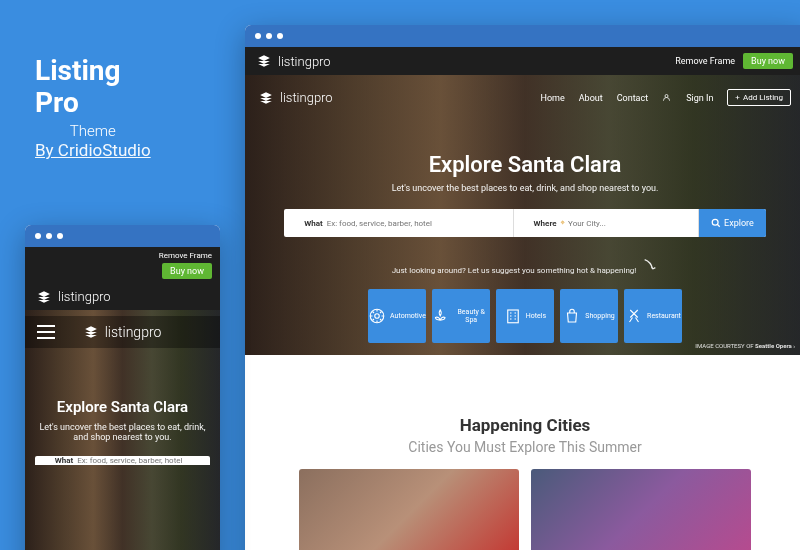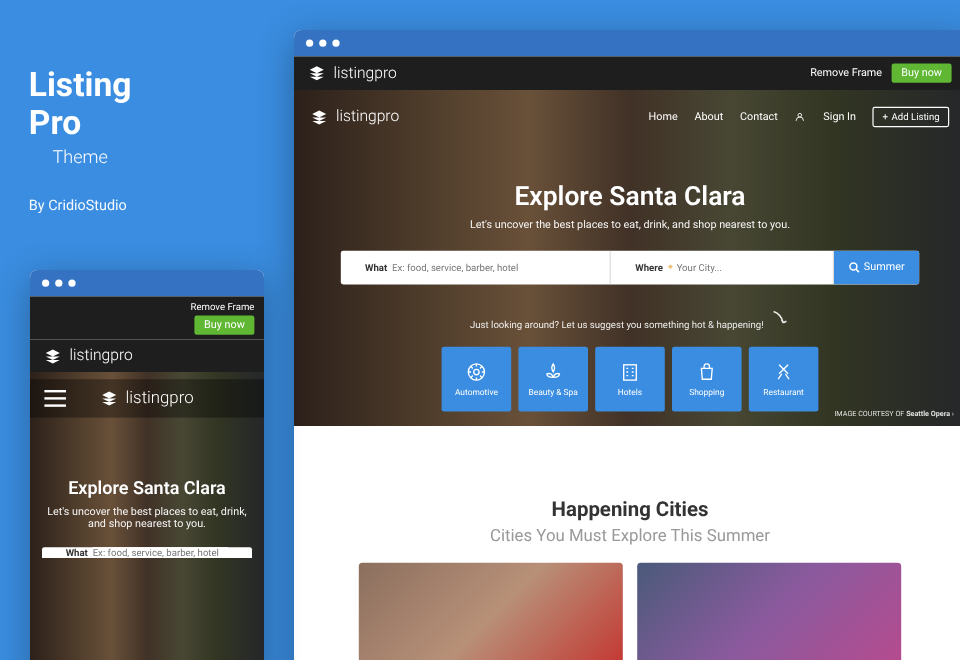--- a/index.html
+++ b/index.html
@@ -1,20 +1,20 @@
 <!DOCTYPE html>
 <html><head>
 <meta charset="utf-8">
 <style>
 * { margin:0; padding:0; box-sizing:border-box; font-family:-apple-system,BlinkMacSystemFont,'Segoe UI',Roboto,sans-serif; }
 body { background:#3a8de0; width:800px; height:550px; overflow:hidden; position:relative; }
-.title-block { position:absolute; left:24px; top:55px; color:#fff; }
+.title-block { position:absolute; left:35px; top:55px; color:#fff; }
 .title-block h1 { font-size:28px; font-weight:700; line-height:1.15; }
 .title-block .theme { font-size:15px; font-weight:300; margin-top:3px;text-align:center; }
-.title-block .by { font-size:12px; font-weight:400; margin-top:24px; opacity:0.95; }
+.title-block .by { font-size:17px; font-weight:400; margin-top:0; opacity:0.95;text-decoration:underline; }
 .browser { position:absolute; border-radius:6px 6px 0 0; box-shadow:0 8px 30px rgba(0,0,0,0.3); background:#fff; overflow:hidden; }
 .browser.desktop { left:245px; top:25px; width:560px; height:550px; }
 .browser.mobile { left:25px; top:225px; width:195px; height:350px; }
 .win-bar { background:#3573c2; height:22px; display:flex; align-items:center; padding:0 10px; gap:5px; }
 .win-bar .dot { width:6px; height:6px; border-radius:50%; background:#fff; }
 .top-strip { background:#1e1e1e; display:flex; align-items:center; justify-content:space-between; padding:6px 12px; color:#fff; font-size:9px; }
 .logo { display:flex; align-items:center; gap:7px; font-weight:300; font-size:13px; }
 .logo .layers { width:14px; height:14px; display:inline-block; }
 .btn-buy { background:#5fb733; color:#fff; padding:3px 8px; border-radius:2px; font-size:9px; border:none; }
 .hero { position:relative; background:linear-gradient(rgba(30,20,15,0.55),rgba(30,20,15,0.55)),linear-gradient(90deg,#3d2f28 0%,#8b6f4e 20%,#c49a6c 35%,#6b5543 50%,#7a8560 65%,#4a5f3a 80%,#2d3d4a 100%); color:#fff; text-align:center; }
@@ -32,21 +32,21 @@
 .search-seg .lbl { font-weight:700; margin-right:4px; }
 .search-seg input { border:none; outline:none; font-size:8px; flex:1; min-width:0; }
 .search-seg.what { flex:1.2; }
 .search-seg.where { flex:0.9; }
 .search-btn { background:#3a8de0; color:#fff; border:none; padding:0 12px; font-size:9px; display:flex; align-items:center; gap:3px; }
 .browser.mobile .search-bar { flex-direction:column; height:auto; width:90%; background:transparent; gap:0; border-radius:3px; overflow:visible; margin-top:14px; }
 .browser.mobile .search-seg { background:#fff; height:26px; border:none; border-radius:2px 2px 0 0; }
 .suggest { font-size:8px; margin-top:20px; opacity:0.9; }
 .arrow { display:inline-block; margin-left:4px; }
 .cat-row { display:flex; gap:6px; justify-content:center; margin-top:14px; }
-.cat { background:#3a8de0; color:#fff; width:58px; height:54px; display:flex; flex-direction:column; align-items:center; justify-content:center; font-size:7px; border-radius:2px; gap:4px; }
+.cat { background:#3a8de0; color:#fff; width:58px; height:54px; display:flex; flex-direction:row; align-items:center; justify-content:center; font-size:7px; border-radius:2px; gap:4px; }
 .cat svg { width:18px; height:18px; }
 .credit { position:absolute; right:10px; bottom:6px; font-size:6px; color:#fff; opacity:0.85; }
 .section { padding:28px 20px 10px; text-align:center; color:#333; }
 .section h3 { font-size:17px; font-weight:700;margin-top:32px; }
 .section .sub2 { font-size:14px; color:#999; margin-top:4px; }
 .city-row { display:flex; gap:12px; justify-content:center; margin-top:14px; }
 .city { width:220px; height:90px; border-radius:3px; }
 .city.c1 { background:linear-gradient(135deg,#8b6f5e,#b89078,#c43530); }
 .city.c2 { background:linear-gradient(135deg,#4a5a7a,#8b5a9e,#b84a8e); }
 .hamb { width:18px; height:14px; display:flex; flex-direction:column; justify-content:space-between; }
@@ -118,21 +118,21 @@
       <div class="search-seg where">
         <span class="lbl">Where</span>
         <span class="pin">⌖</span>
         <input placeholder="Your City..." style="">
       </div>
       <button class="search-btn">
         <svg width="10" height="10" viewBox="0 0 24 24" fill="none" stroke="#fff" stroke-width="3">
             <circle cx="10" cy="10" r="7"></circle>
             <path d="M21 21l-6-6"></path>
           </svg>
-        <span>Summer</span>
+        <span>Explore</span>
       </button>
     </div>
     <div class="suggest">
       <span>Just looking around? Let us suggest you something hot &amp; happening!</span>
       <svg class="arrow" width="16" height="16" viewBox="0 0 24 24" fill="none" stroke="#fff" stroke-width="2">
           <path d="M4 4c6 2 10 6 12 14M16 18l-2-4m2 4l4-2"></path>
         </svg>
     </div>
     <div class="cat-row">
       <div class="cat">

